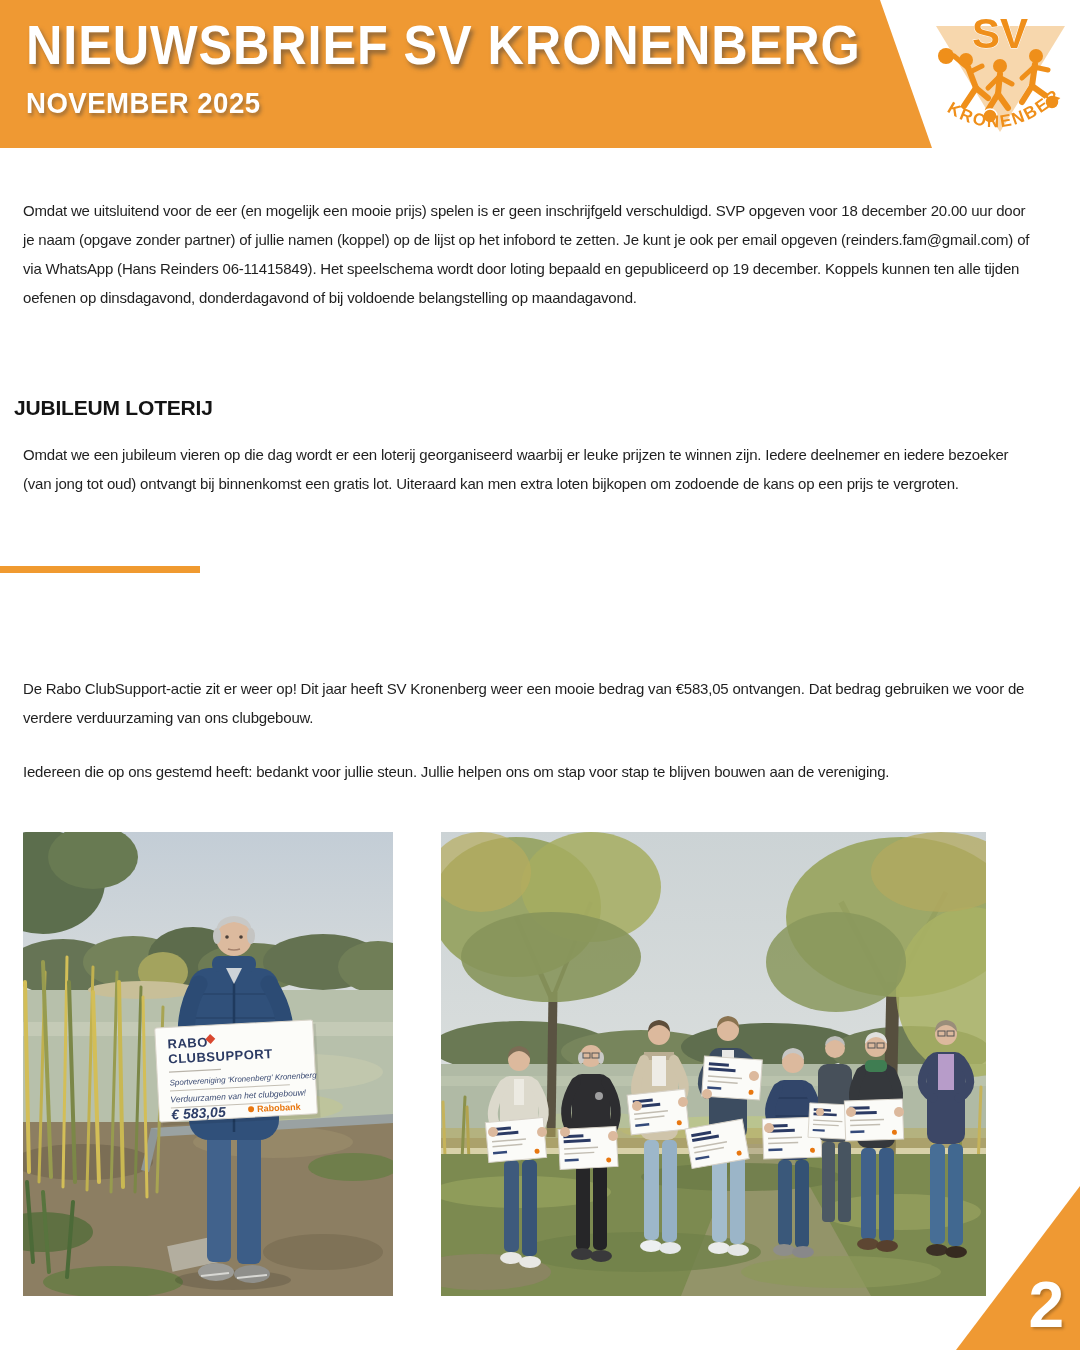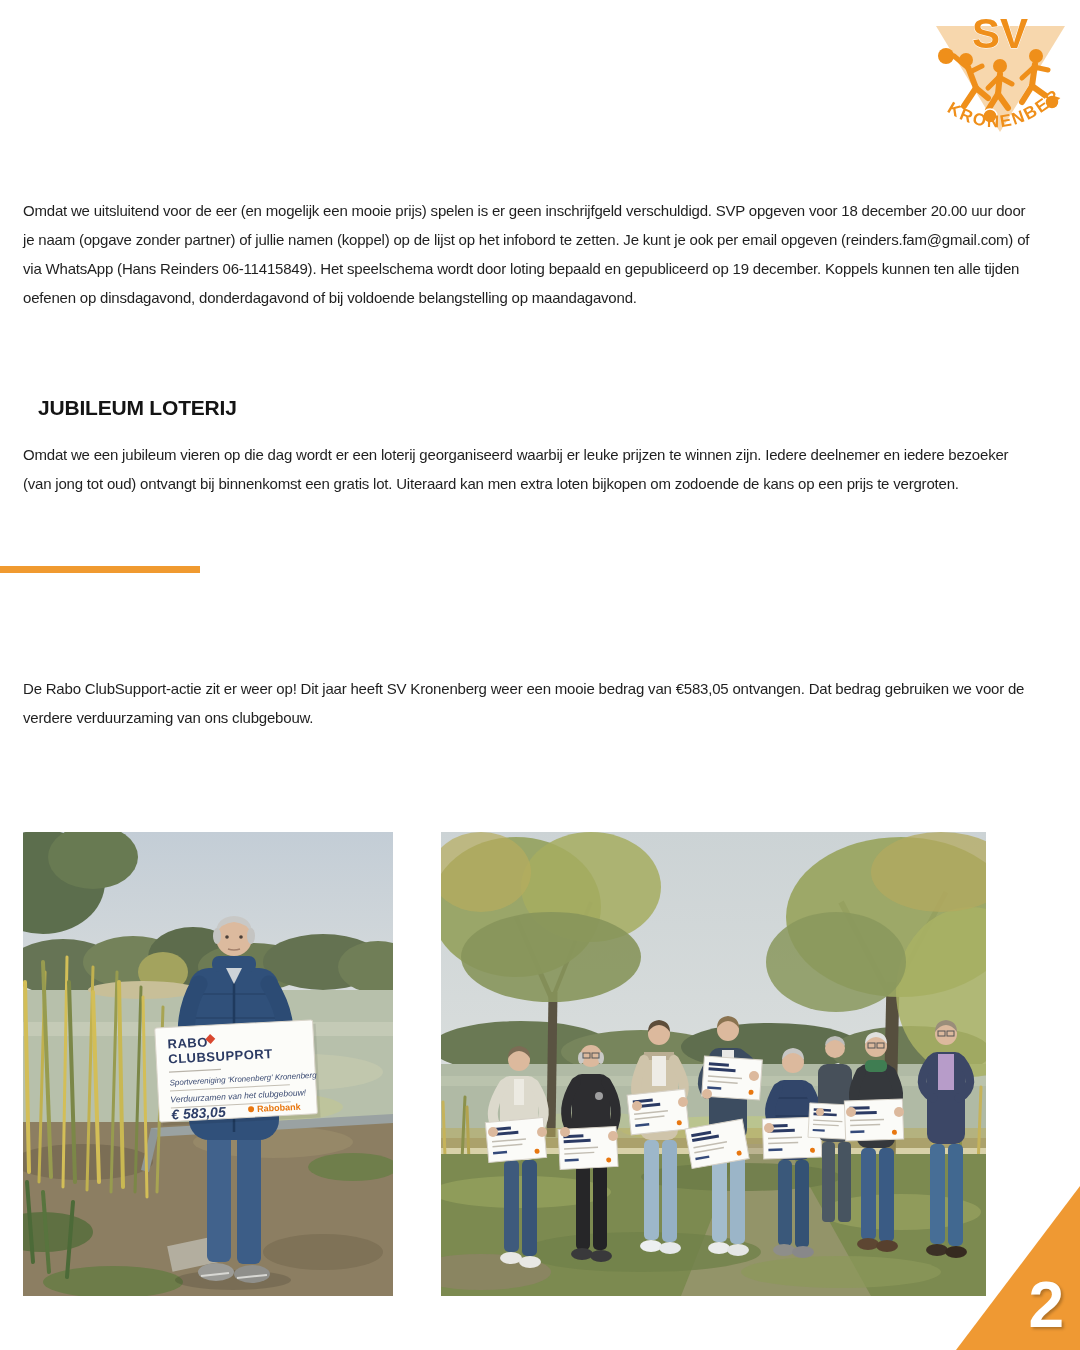--- a/index.html
+++ b/index.html
@@ -12,21 +12,21 @@
   .banner-title{position:absolute;left:26px;top:12px;font-size:56px;font-weight:bold;color:#ffffff;
           letter-spacing:1px;transform:scaleX(.9);transform-origin:left top;white-space:nowrap;
           text-shadow:3px 4px 5px rgba(80,70,60,.55);}
   .banner-sub{position:absolute;left:26px;top:86px;font-size:30px;font-weight:bold;color:#ffffff;
           letter-spacing:.5px;transform:scaleX(.92);transform-origin:left top;white-space:nowrap;
           text-shadow:2px 3px 4px rgba(80,70,60,.5);}
   .logo{position:absolute;left:928px;top:4px;width:145px;height:150px;}
   
   .bodytext{position:absolute;left:23px;width:1012px;font-size:15px;line-height:29px;
           letter-spacing:-0.2px;color:#1f1f1f;}
-  .heading{position:absolute;left:38px;font-size:21px;font-weight:bold;letter-spacing:-0.2px;color:#141414;}
+  .heading{position:absolute;left:14px;font-size:21px;font-weight:bold;letter-spacing:-0.2px;color:#141414;}
   .p1{top:196px;}
   .h1{top:396px;}
   .p2{top:440px;}
   .divider{position:absolute;left:0;top:566px;width:200px;height:7px;background:#F09A30;}
   .h2{top:644px;}
   .p3{top:674px;}
   .p4{top:757px;}
   
   .photo{position:absolute;top:832px;height:464px;display:block;}
   .photo-left{left:23px;width:370px;}
@@ -37,20 +37,24 @@
           clip-path:polygon(100% 0,100% 100%,0 100%);}
   .corner-num{position:absolute;right:16px;bottom:8px;font-size:64px;font-weight:bold;color:#ffffff;
           text-shadow:2px 2px 3px rgba(0,0,0,.25);}
   .check-hand{font-style:italic;}
 </style>
 </head>
 <body>
 
 <div class="page">
 
+  <div class="banner">
+    <div class="banner-title">NIEUWSBRIEF SV KRONENBERG</div>
+    <div class="banner-sub">NOVEMBER 2025</div>
+  </div>
 
   <svg class="logo" viewBox="0 0 145 150">
     <path d="M8,22 L137,22 L72,128 Z" fill="#F7D7AD"></path>
     <text x="72" y="44" text-anchor="middle" font-size="42" font-weight="bold" fill="#EF8F1A" stroke="#ffffff" stroke-width="1" paint-order="stroke">SV</text>
 
     <g stroke="#EF8F1A" fill="#EF8F1A" stroke-linecap="round">
       <circle cx="18" cy="52" r="8" stroke="none"></circle>
       <circle cx="38" cy="56" r="7" stroke="none"></circle>
       <path d="M40,63 L48,84" stroke-width="6" fill="none"></path>
       <path d="M40,64 L26,52" stroke-width="5" fill="none"></path>
@@ -78,20 +82,21 @@
     <text font-size="17" font-weight="bold" fill="#EF8F1A" letter-spacing="2">
       <textPath href="#logo-arc" startOffset="4%">KRONENBERG</textPath>
     </text>
   </svg>
 
   <div class="bodytext p1">Omdat we uitsluitend voor de eer (en mogelijk een mooie prijs) spelen is er geen inschrijfgeld verschuldigd. SVP opgeven voor 18 december 20.00 uur door je naam (opgave zonder partner) of jullie namen (koppel) op de lijst op het infobord te zetten. Je kunt je ook per email opgeven (reinders.fam@gmail.com) of via WhatsApp (Hans Reinders 06-11415849). Het speelschema wordt door loting bepaald en gepubliceerd op 19 december. Koppels kunnen ten alle tijden oefenen op dinsdagavond, donderdagavond of bij voldoende belangstelling op maandagavond.</div>
   <div class="heading h1">JUBILEUM LOTERIJ</div>
   <div class="bodytext p2">Omdat we een jubileum vieren op die dag wordt er een loterij georganiseerd waarbij er leuke prijzen te winnen zijn. Iedere deelnemer en iedere bezoeker (van jong tot oud) ontvangt bij binnenkomst een gratis lot. Uiteraard kan men extra loten bijkopen om zodoende de kans op een prijs te vergroten.</div>
   <div class="divider"></div>
   <div class="bodytext p3">De Rabo ClubSupport-actie zit er weer op! Dit jaar heeft SV Kronenberg weer een mooie bedrag van €583,05 ontvangen. Dat bedrag gebruiken we voor de verdere verduurzaming van ons clubgebouw.</div>
+  <div class="bodytext p4">Iedereen die op ons gestemd heeft: bedankt voor jullie steun. Jullie helpen ons om stap voor stap te blijven bouwen aan de vereniging.</div>
 
   <svg class="photo photo-left" viewBox="0 0 370 464">
     <defs>
       <linearGradient id="skyL" x1="0" y1="0" x2="0" y2="1">
         <stop offset="0" stop-color="#c3cdd6"></stop>
           <stop offset="1" stop-color="#d8dcdc"></stop>
       </linearGradient>
     </defs>
     <rect width="370" height="175" fill="url(#skyL)"></rect>
 

